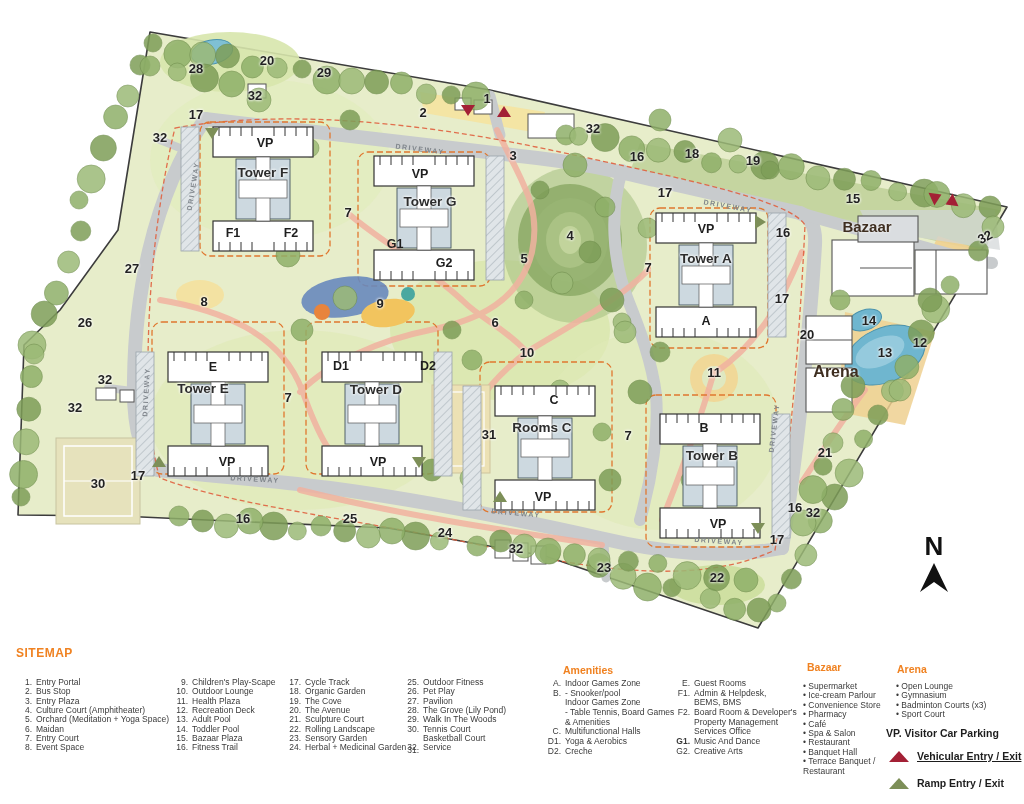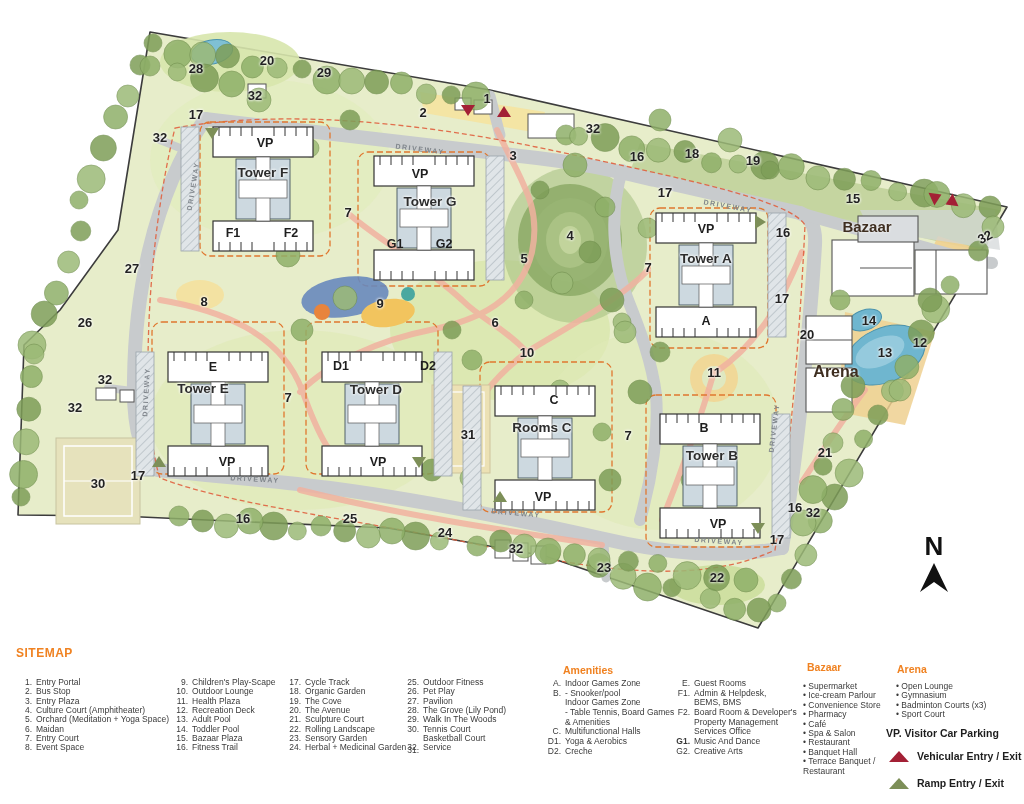--- a/index.html
+++ b/index.html
@@ -515,42 +515,42 @@
       <div class="maplabel marker" style="left: 825px; top: 452px; transform: translate(-50%, -50%);">21</div>
       <div class="maplabel marker" style="left: 717px; top: 577px; transform: translate(-50%, -50%);">22</div>
       <div class="maplabel marker" style="left: 604px; top: 567px; transform: translate(-50%, -50%);">23</div>
       <div class="maplabel marker" style="left: 445px; top: 532px; transform: translate(-50%, -50%);">24</div>
       <div class="maplabel marker" style="left: 350px; top: 518px; transform: translate(-50%, -50%);">25</div>
       <div class="maplabel marker" style="left: 85px; top: 322px; transform: translate(-50%, -50%);">26</div>
       <div class="maplabel marker" style="left: 132px; top: 268px; transform: translate(-50%, -50%);">27</div>
       <div class="maplabel marker" style="left: 196px; top: 68px; transform: translate(-50%, -50%);">28</div>
       <div class="maplabel marker" style="left: 324px; top: 72px; transform: translate(-50%, -50%);">29</div>
       <div class="maplabel marker" style="left: 98px; top: 483px; transform: translate(-50%, -50%);">30</div>
-      <div class="maplabel marker" style="left: 468px; top: 434px; transform: translate(-50%, -50%);">31</div>
+      <div class="maplabel marker" style="left: 489px; top: 434px; transform: translate(-50%, -50%);">31</div>
       <div class="maplabel marker" style="left: 255px; top: 95px; transform: translate(-50%, -50%);">32</div>
       <div class="maplabel marker" style="left: 160px; top: 137px; transform: translate(-50%, -50%);">32</div>
       <div class="maplabel marker" style="left: 593px; top: 128px; transform: translate(-50%, -50%);">32</div>
       <div class="maplabel marker" style="left: 985px; top: 237px; transform: translate(-50%, -50%) rotate(-28deg);">32</div>
       <div class="maplabel marker" style="left: 105px; top: 379px; transform: translate(-50%, -50%);">32</div>
       <div class="maplabel marker" style="left: 75px; top: 407px; transform: translate(-50%, -50%);">32</div>
       <div class="maplabel marker" style="left: 516px; top: 548px; transform: translate(-50%, -50%);">32</div>
       <div class="maplabel marker" style="left: 813px; top: 512px; transform: translate(-50%, -50%);">32</div>
       <div class="maplabel tower-name" style="left: 263px; top: 172px; transform: translate(-50%, -50%);">Tower F</div>
       <div class="maplabel tower-name" style="left: 430px; top: 201px; transform: translate(-50%, -50%);">Tower G</div>
       <div class="maplabel tower-name" style="left: 706px; top: 258px; transform: translate(-50%, -50%);">Tower A</div>
       <div class="maplabel tower-name" style="left: 203px; top: 388px; transform: translate(-50%, -50%);">Tower E</div>
       <div class="maplabel tower-name" style="left: 376px; top: 389px; transform: translate(-50%, -50%);">Tower D</div>
       <div class="maplabel tower-name" style="left: 542px; top: 427px; transform: translate(-50%, -50%);">Rooms C</div>
       <div class="maplabel tower-name" style="left: 712px; top: 455px; transform: translate(-50%, -50%);">Tower B</div>
       <div class="maplabel unit" style="left: 265px; top: 143px; transform: translate(-50%, -50%);">VP</div>
       <div class="maplabel unit" style="left: 233px; top: 233px; transform: translate(-50%, -50%);">F1</div>
       <div class="maplabel unit" style="left: 291px; top: 233px; transform: translate(-50%, -50%);">F2</div>
       <div class="maplabel unit" style="left: 420px; top: 174px; transform: translate(-50%, -50%);">VP</div>
       <div class="maplabel unit" style="left: 395px; top: 244px; transform: translate(-50%, -50%);">G1</div>
-      <div class="maplabel unit" style="left: 444px; top: 244px; transform: translate(-50%, -50%);">G2</div>
+      <div class="maplabel unit" style="left: 444px; top: 263px; transform: translate(-50%, -50%);">G2</div>
       <div class="maplabel unit" style="left: 706px; top: 229px; transform: translate(-50%, -50%);">VP</div>
       <div class="maplabel unit" style="left: 706px; top: 321px; transform: translate(-50%, -50%);">A</div>
       <div class="maplabel unit" style="left: 213px; top: 367px; transform: translate(-50%, -50%);">E</div>
       <div class="maplabel unit" style="left: 227px; top: 462px; transform: translate(-50%, -50%);">VP</div>
       <div class="maplabel unit" style="left: 341px; top: 366px; transform: translate(-50%, -50%);">D1</div>
       <div class="maplabel unit" style="left: 388px; top: 366px; transform: translate(-50%, -50%); margin-left: 40px;">D2</div>
       <div class="maplabel unit" style="left: 378px; top: 462px; transform: translate(-50%, -50%);">VP</div>
       <div class="maplabel unit" style="left: 554px; top: 400px; transform: translate(-50%, -50%);">C</div>
       <div class="maplabel unit" style="left: 543px; top: 497px; transform: translate(-50%, -50%);">VP</div>
       <div class="maplabel unit" style="left: 704px; top: 428px; transform: translate(-50%, -50%);">B</div>
@@ -792,21 +792,21 @@
         <div class="bullet-row">Terrace Banquet /
 Restaurant</div>
       </div>
   <div id="arena-col" class="bullet-col" style="left:896px;top:682px;width:120px">
         <div class="bullet-row">Open Lounge</div>
         <div class="bullet-row">Gymnasium</div>
         <div class="bullet-row">Badminton Courts (x3)</div>
         <div class="bullet-row">Sport Court</div>
       </div>
   <div id="entry-rows">
-        <div class="entry-row" style="left: 889px; top: 750px;">
+        <div class="entry-row" style="left: 889px; top: 750px; text-decoration: underline;">
           <span class="tri" style="border-bottom-color: rgb(163, 32, 53);"></span>
           <span>Vehicular Entry / Exit</span>
         </div>
         <div class="entry-row" style="left: 889px; top: 777px;">
           <span class="tri" style="border-bottom-color: rgb(125, 143, 88);"></span>
           <span>Ramp Entry / Exit</span>
         </div>
       </div>
 </div>
 

